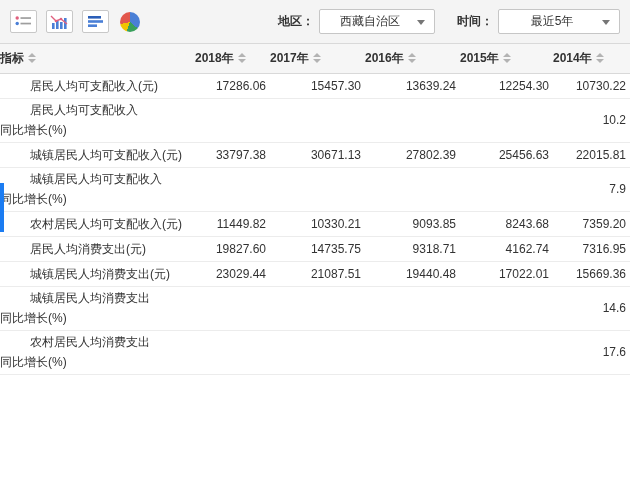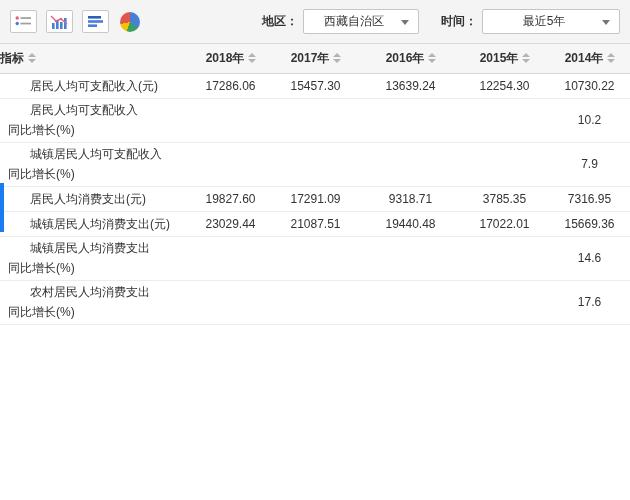--- a/index.html
+++ b/index.html
@@ -24,43 +24,43 @@
     background: conic-gradient(from 0deg, #4a7fd6 0 130deg, #3aa05c 130deg 200deg, #f2c500 200deg 258deg, #e2574c 258deg 360deg);
   }
   .tb-spacer { flex:1; }
   .filter-label { font-size:12px; font-weight:bold; color:#333; margin-right:5px; white-space:nowrap; }
   .select {
     height:25px; border:1px solid #c6c6c6; border-radius:2px; background:#fff;
     position:relative; font-size:12px; line-height:23px; text-align:center;
     color:#333; cursor:pointer; margin-right:22px;
   }
   .select.region { width:116px; }
-  .select.time   { width:138px; margin-right:4px; }
+  .select.time   { width:122px; margin-right:4px; }
   .select .val { display:inline-block; padding-right:14px; }
   .caret {
     position:absolute; right:9px; top:10px; width:0; height:0;
     border-left:4px solid transparent; border-right:4px solid transparent;
     border-top:5px solid #767676;
   }
   
   table { width:630px; border-collapse:collapse; table-layout:fixed; font-size:12px; }
   col.c0{width:195px} col.c1{width:75px} col.c2{width:95px} col.c3{width:95px} col.c4{width:93px} col.c5{width:77px}
   thead th {
     background:#f6f6f6; border-bottom:1px solid #d9d9d9; height:29px;
     font-weight:bold; color:#333; cursor:pointer; white-space:nowrap;
   }
   th.h-ind { text-align:left; }
-  th.h-year { text-align:center; padding-right:3px; }
+  th.h-year { text-align:left; padding-right:3px; }
   tbody td { border-bottom:1px solid #ececec; vertical-align:middle; }
   tr.single td { height:25px; }
   tr.double td { height:44px; }
-  td.c-val { text-align:center; padding-right:4px; white-space:nowrap; }
+  td.c-val { text-align:right; padding-right:4px; white-space:nowrap; }
   td.c-ind { overflow:hidden;margin-left:36px; }
   .l1 { padding-left:30px; line-height:20px; white-space:nowrap; }
-  .l2 { padding-left:8px;  line-height:20px; white-space:nowrap; }
+  .l2 {  line-height:20px; white-space:nowrap; }
   .l2:empty { display:none; }
   .sel-hl { background:#b3d4fc; }
   
   .sort { display:inline-block; vertical-align:-1px; margin-left:4px; }
   .sort i { display:block; width:0; height:0; border-left:4px solid transparent; border-right:4px solid transparent; }
   .sort .up   { border-bottom:4px solid #b3b3b3; margin-bottom:2px; }
   .sort .down { border-top:4px solid #b3b3b3; }
   
   .scroll-thumb { position:absolute; left:0; top:183px; width:4px; height:49px; background:#1b7cf2; z-index:5; }
 </style>
@@ -147,39 +147,59 @@
       <td class="c-ind">
           <div class="l1">居民人均可支配收入</div>
           <div class="l2">同比增长(%)</div>
         </td>
       <td class="c-val"></td>
       <td class="c-val"></td>
       <td class="c-val"></td>
       <td class="c-val"></td>
       <td class="c-val">10.2</td>
     </tr>
+    <tr class="single">
+      <td class="c-ind">
+          <div class="l1">城镇居民人均可支配收入(元)</div>
+        </td>
+      <td class="c-val">33797.38</td>
+      <td class="c-val">30671.13</td>
+      <td class="c-val">27802.39</td>
+      <td class="c-val">25456.63</td>
+      <td class="c-val">22015.81</td>
+    </tr>
     <tr class="double">
       <td class="c-ind">
           <div class="l1">城镇居民人均可支配收入</div>
           <div class="l2">同比增长(%)</div>
         </td>
       <td class="c-val"></td>
       <td class="c-val"></td>
       <td class="c-val"></td>
       <td class="c-val"></td>
       <td class="c-val">7.9</td>
     </tr>
     <tr class="single">
       <td class="c-ind">
+          <div class="l1">农村居民人均可支配收入(元)</div>
+        </td>
+      <td class="c-val">11449.82</td>
+      <td class="c-val">10330.21</td>
+      <td class="c-val">9093.85</td>
+      <td class="c-val">8243.68</td>
+      <td class="c-val">7359.20</td>
+    </tr>
+    <tr class="single">
+      <td class="c-ind">
           <div class="l1">居民人均消费支出(元)</div>
         </td>
       <td class="c-val">19827.60</td>
-      <td class="c-val">17291.09</td>
+      <td class="c-val">14735.75</td>
       <td class="c-val">9318.71</td>
-      <td class="c-val">3785.35</td>
+      <td class="c-val">4162.74</td>
       <td class="c-val">7316.95</td>
     </tr>
     <tr class="single">
       <td class="c-ind">
           <div class="l1">城镇居民人均消费支出(元)</div>
         </td>
       <td class="c-val">23029.44</td>
       <td class="c-val">21087.51</td>
       <td class="c-val">19440.48</td>
       <td class="c-val">17022.01</td>

